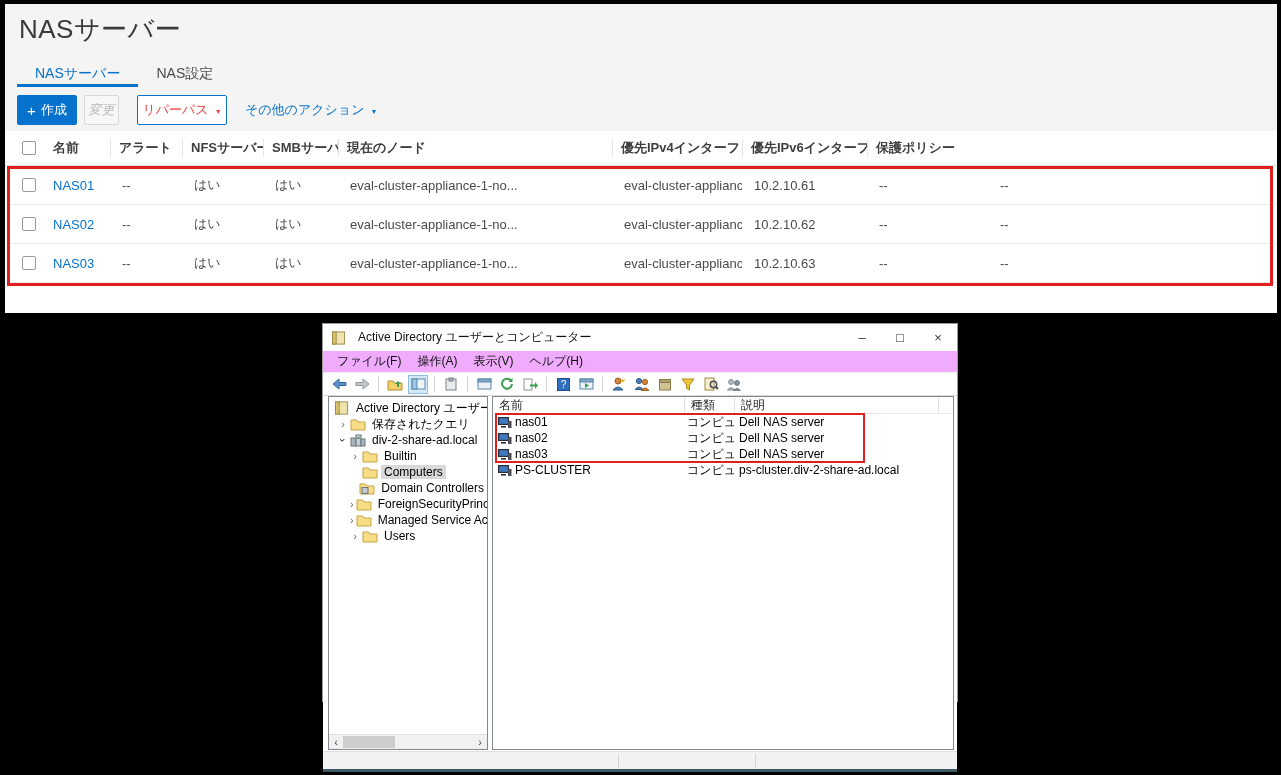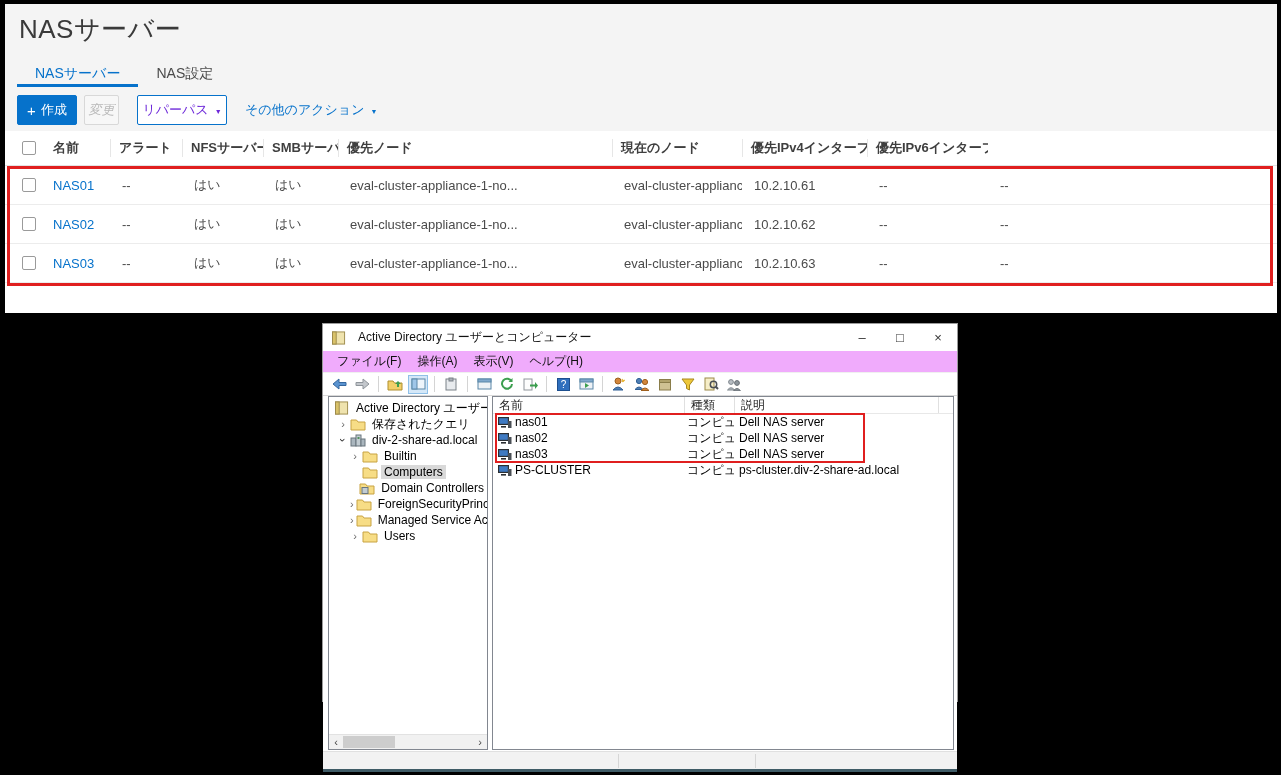--- a/index.html
+++ b/index.html
@@ -10,21 +10,21 @@
   .ps-panel { position:absolute; left:5px; top:4px; width:1272px; height:309px; background:#f4f4f4; }
   .ps-title { position:absolute; left:14px; top:8px; font-size:26px; font-weight:400; color:#3a3a3a; letter-spacing:.5px; }
   .ps-tabs { position:absolute; left:12px; top:57px; height:26px; display:flex; }
   .ps-tab { font-size:14px; padding:4px 18px 6px 18px; color:#4a4a4a; cursor:pointer; }
   .ps-tab.active { color:#0672cb; border-bottom:3px solid #0672cb; font-weight:400; }
   .ps-actions { position:absolute; left:12px; top:91px; height:30px; display:flex; align-items:center; }
   .btn { height:30px; display:inline-flex; align-items:center; justify-content:center; font-size:13px; border-radius:2px; cursor:pointer; }
   .btn-create { background:#0672cb; color:#fff; border:1px solid #0672cb; width:60px; gap:5px; }
   .btn-create .plus { font-size:15px; line-height:1; }
   .btn-modify { background:#f7f7f7; color:#b9b9b9; border:1px solid #d8d8d8; width:35px; margin-left:7px;font-style:italic; }
-  .btn-repurpose { background:#fff; color:#6d28d9; border:1px solid #0672cb; width:90px; margin-left:18px; gap:6px; }
+  .btn-repurpose { background:#fff; color:#ef4444; border:1px solid #0672cb; width:90px; margin-left:18px; gap:6px; }
   .caret { font-size:7px; line-height:1; transform:translateY(1px); }
   .link-more { margin-left:18px; color:#0672cb; font-size:13px; display:inline-flex; align-items:center; gap:6px; cursor:pointer; }
 
   .ps-tablearea { position:absolute; left:0; top:127px; width:1272px; height:182px; background:#fff; }
   .ps-row { display:grid; grid-template-columns:37px 65px 72px 81px 75px 274px 130px 125px 121px 1fr; align-items:center; padding-left:3px; }
   .ps-thead { height:35px; border-bottom:1px solid #e3e3e3; font-weight:bold; font-size:13px; color:#3f3f3f; }
   .ps-thead .hcell { padding-left:8px; border-left:1px solid #e6e6e6; height:18px; line-height:18px; white-space:nowrap; overflow:hidden; cursor:pointer; }
   .ps-thead .hcell.first { border-left:none; padding-left:8px; }
   .ps-tr { height:39px; border-bottom:1px solid #ececec; font-size:13px; color:#4a4a4a; background:#fff; cursor:pointer; }
   .ps-tr .cell { padding-left:12px; white-space:nowrap; overflow:hidden; }
@@ -108,24 +108,24 @@
     </div>
   </div>
 
   <div class="ps-tablearea">
     <div class="ps-row ps-thead">
       <span class="cbx"></span>
       <span class="hcell first">名前</span>
       <span class="hcell">アラート</span>
       <span class="hcell">NFSサーバー</span>
       <span class="hcell">SMBサーバー</span>
-      <span class="hcell">優先ノード</span>
       <span class="hcell">現在のノード</span>
       <span class="hcell">優先IPv4インターフェイ...</span>
       <span class="hcell">優先IPv6インターフェイ...</span>
+      <span class="hcell">保護ポリシー</span>
     </div>
 
     <div class="ps-row ps-tr">
       <span class="cbx"></span>
       <span class="cell first ps-name">NAS01</span>
       <span class="cell">--</span>
       <span class="cell">はい</span>
       <span class="cell">はい</span>
       <span class="cell">eval-cluster-appliance-1-no...</span>
       <span class="cell">eval-cluster-appliance-1-no...</span>

